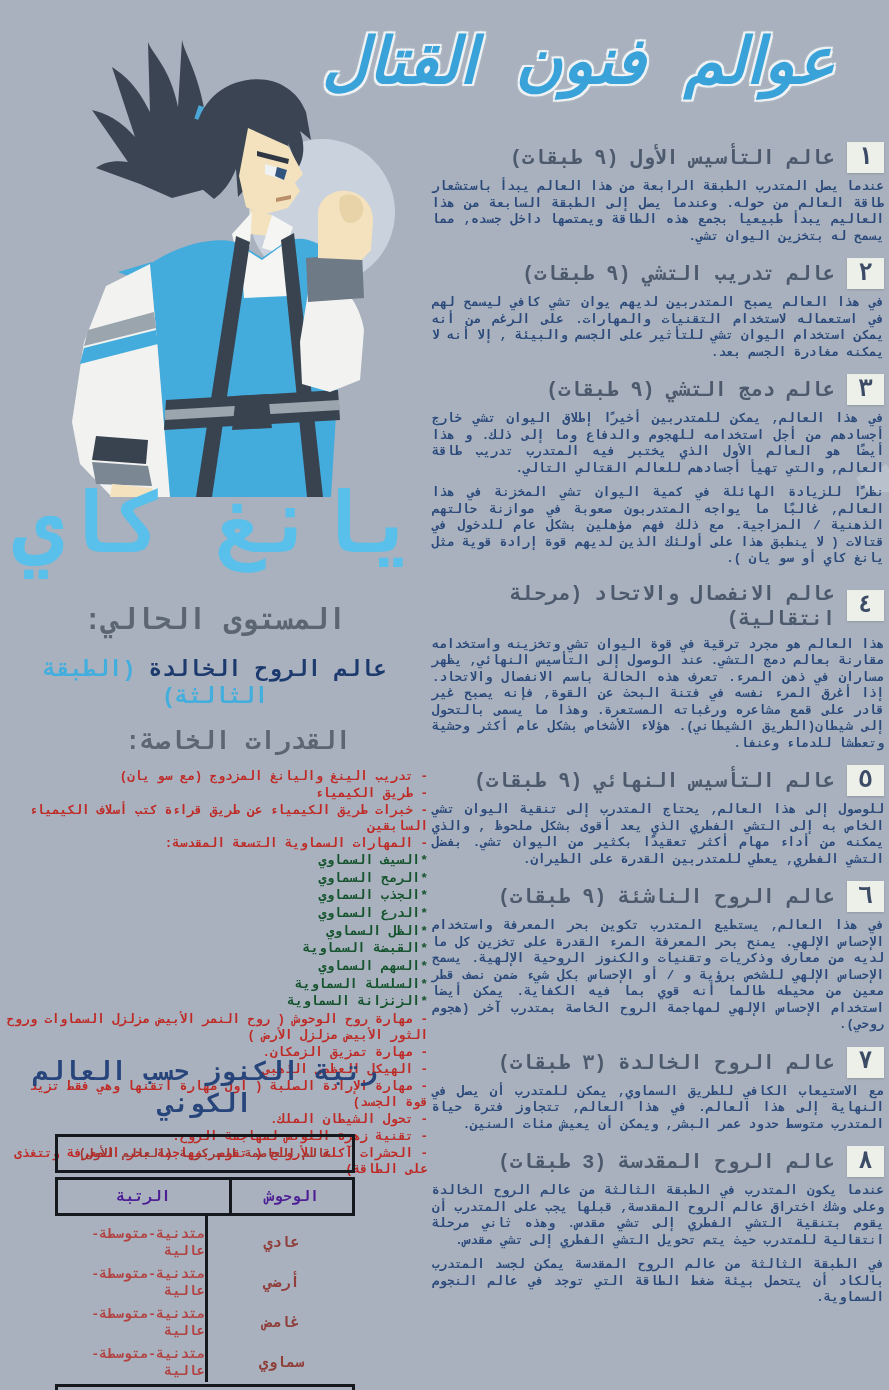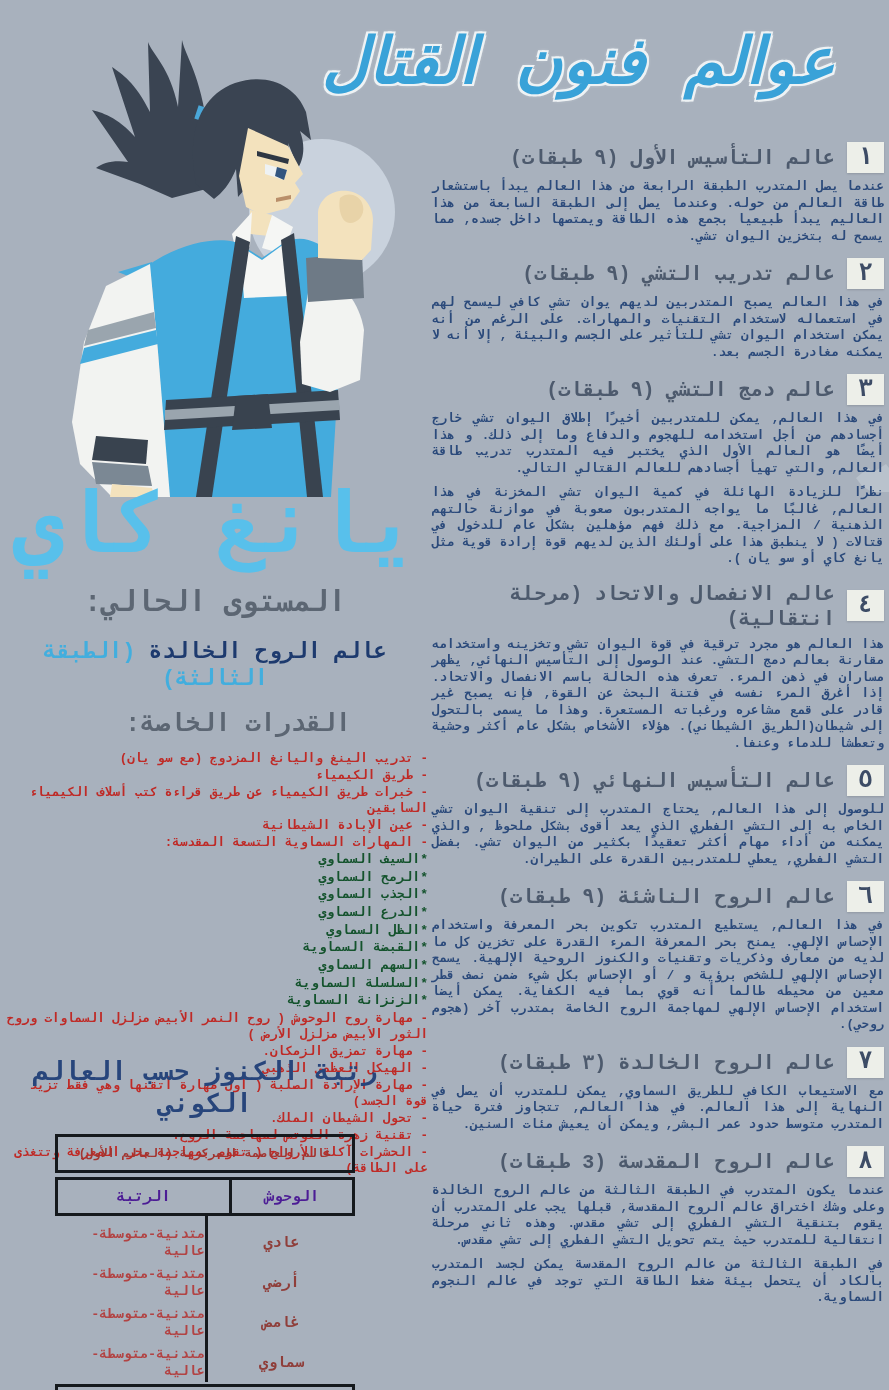--- a/index.html
+++ b/index.html
@@ -32,21 +32,21 @@
     box-shadow:0 1px 2px rgba(0,0,0,.15);
   }
   .sec-title{margin:0;font-size:20px;font-weight:bold;color:#4d5a6d;}
   .sec-p{
     margin:0 0 8px 0;font-size:12.5px;font-weight:bold;color:#2b4a7b;
     line-height:1.32;text-align:justify;
   }
   
   .left-panel{position:absolute;left:0;top:486px;width:430px;text-align:center;direction:rtl;}
   .big-name{font-size:84px;font-weight:bold;color:#58c0eb;line-height:1.05;margin:0;}
-  .level-label{font-size:29px;font-weight:bold;color:#5c6673;margin-top:10px;}
+  .level-label{font-size:29px;font-weight:bold;color:#5c6673;margin-top:28px;}
   .level-line{font-size:22px;font-weight:bold;color:#1d3a6e;margin-top:18px;}
   .level-line .hl{color:#42aede;}
   .abilities-label{font-size:25px;font-weight:bold;color:#5c6673;margin-top:16px;margin-left:46px;}
   .abilities{list-style:none;margin:12px 0 0 0;padding:0 2px 0 0;text-align:right;}
   .abilities li{line-height:1.28;margin-bottom:1px;}
   .ab-red{font-size:12.5px;font-weight:bold;color:#bf2a26;}
   .ab-blue{font-size:13px;font-weight:bold;color:#14532d;margin-left:84px;margin-right:0;padding-left:84px;}
   
   .table-wrap{position:absolute;left:0;top:1056px;width:410px;direction:rtl;}
   .table-title{font-size:26px;font-weight:bold;color:#27457b;text-align:center;margin:0 0 14px 0;}
@@ -195,21 +195,20 @@
 
   <div class="left-panel">
     <div class="big-name">يانغ كاي</div>
     <div class="level-label">المستوى الحالي:</div>
     <div class="level-line"><span>عالم الروح الخالدة </span><span class="hl">(الطبقة الثالثة)</span></div>
     <div class="abilities-label">القدرات الخاصة:</div>
     <ul class="abilities">
       <li class="ab-red">- تدريب الينغ واليانغ المزدوج (مع سو يان)</li>
       <li class="ab-red">- طريق الكيمياء</li>
       <li class="ab-red">- خبرات طريق الكيمياء عن طريق قراءة كتب أسلاف الكيمياء السابقين</li>
-      <li class="ab-red">- عين الإبادة الشيطانية</li>
       <li class="ab-red">- المهارات السماوية التسعة المقدسة:</li>
       <li class="ab-blue">*السيف السماوي</li>
       <li class="ab-blue">*الرمح السماوي</li>
       <li class="ab-blue">*الجذب السماوي</li>
       <li class="ab-blue">*الدرع السماوي</li>
       <li class="ab-blue">*الظل السماوي</li>
       <li class="ab-blue">*القبضة السماوية</li>
       <li class="ab-blue">*السهم السماوي</li>
       <li class="ab-blue">*السلسلة السماوية</li>
       <li class="ab-blue">*الزنزانة السماوية</li>

